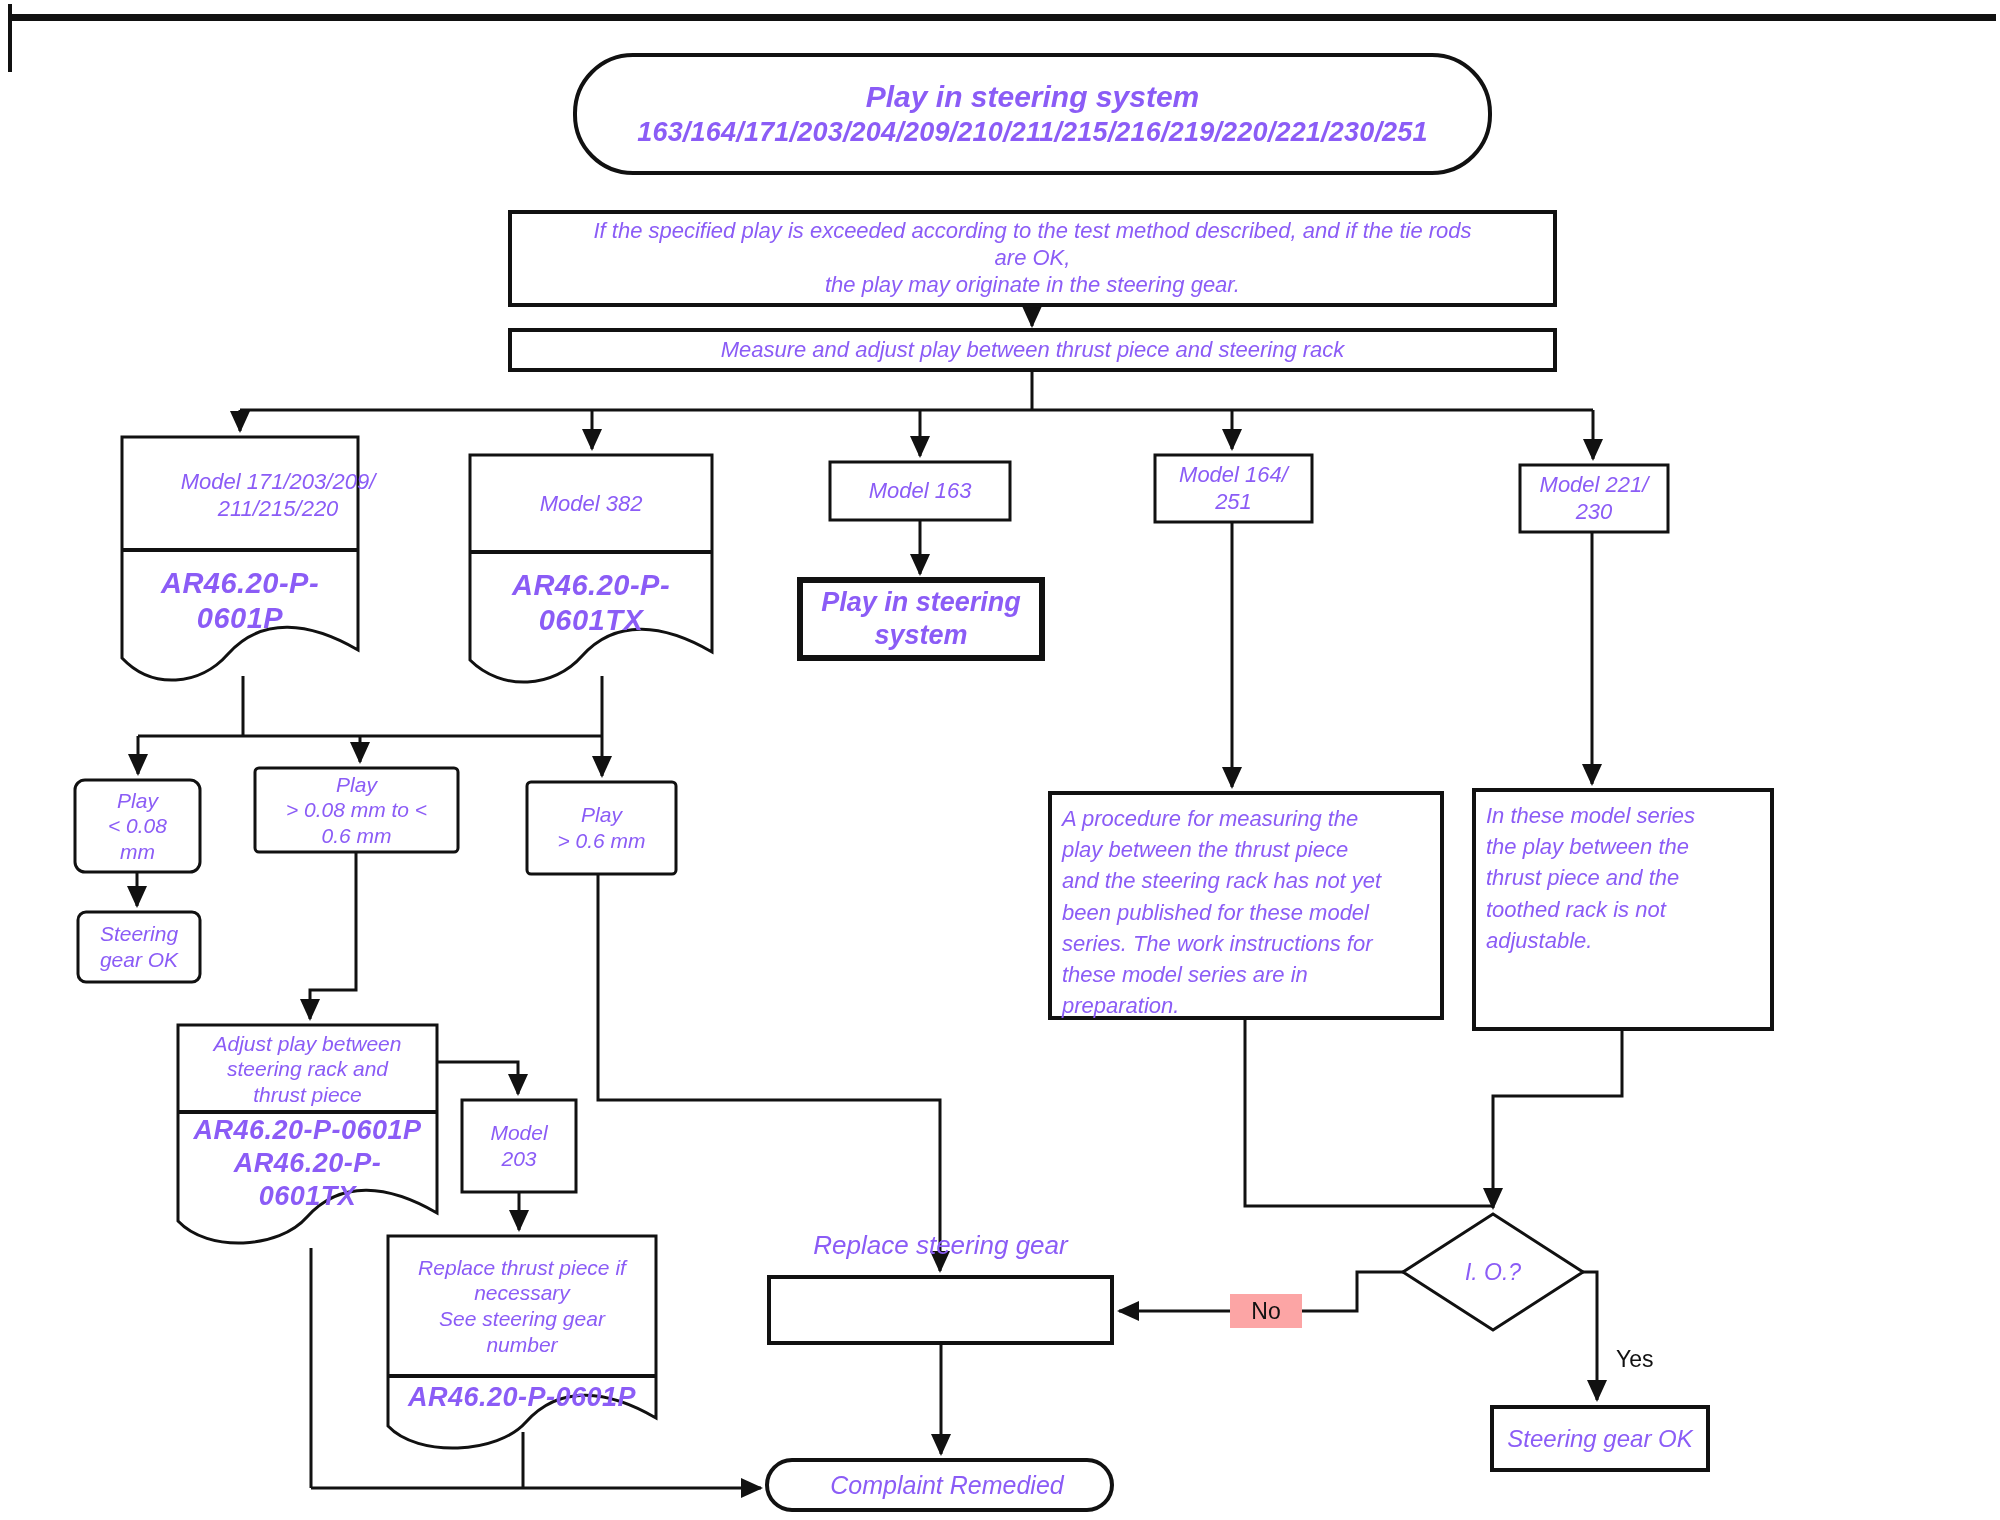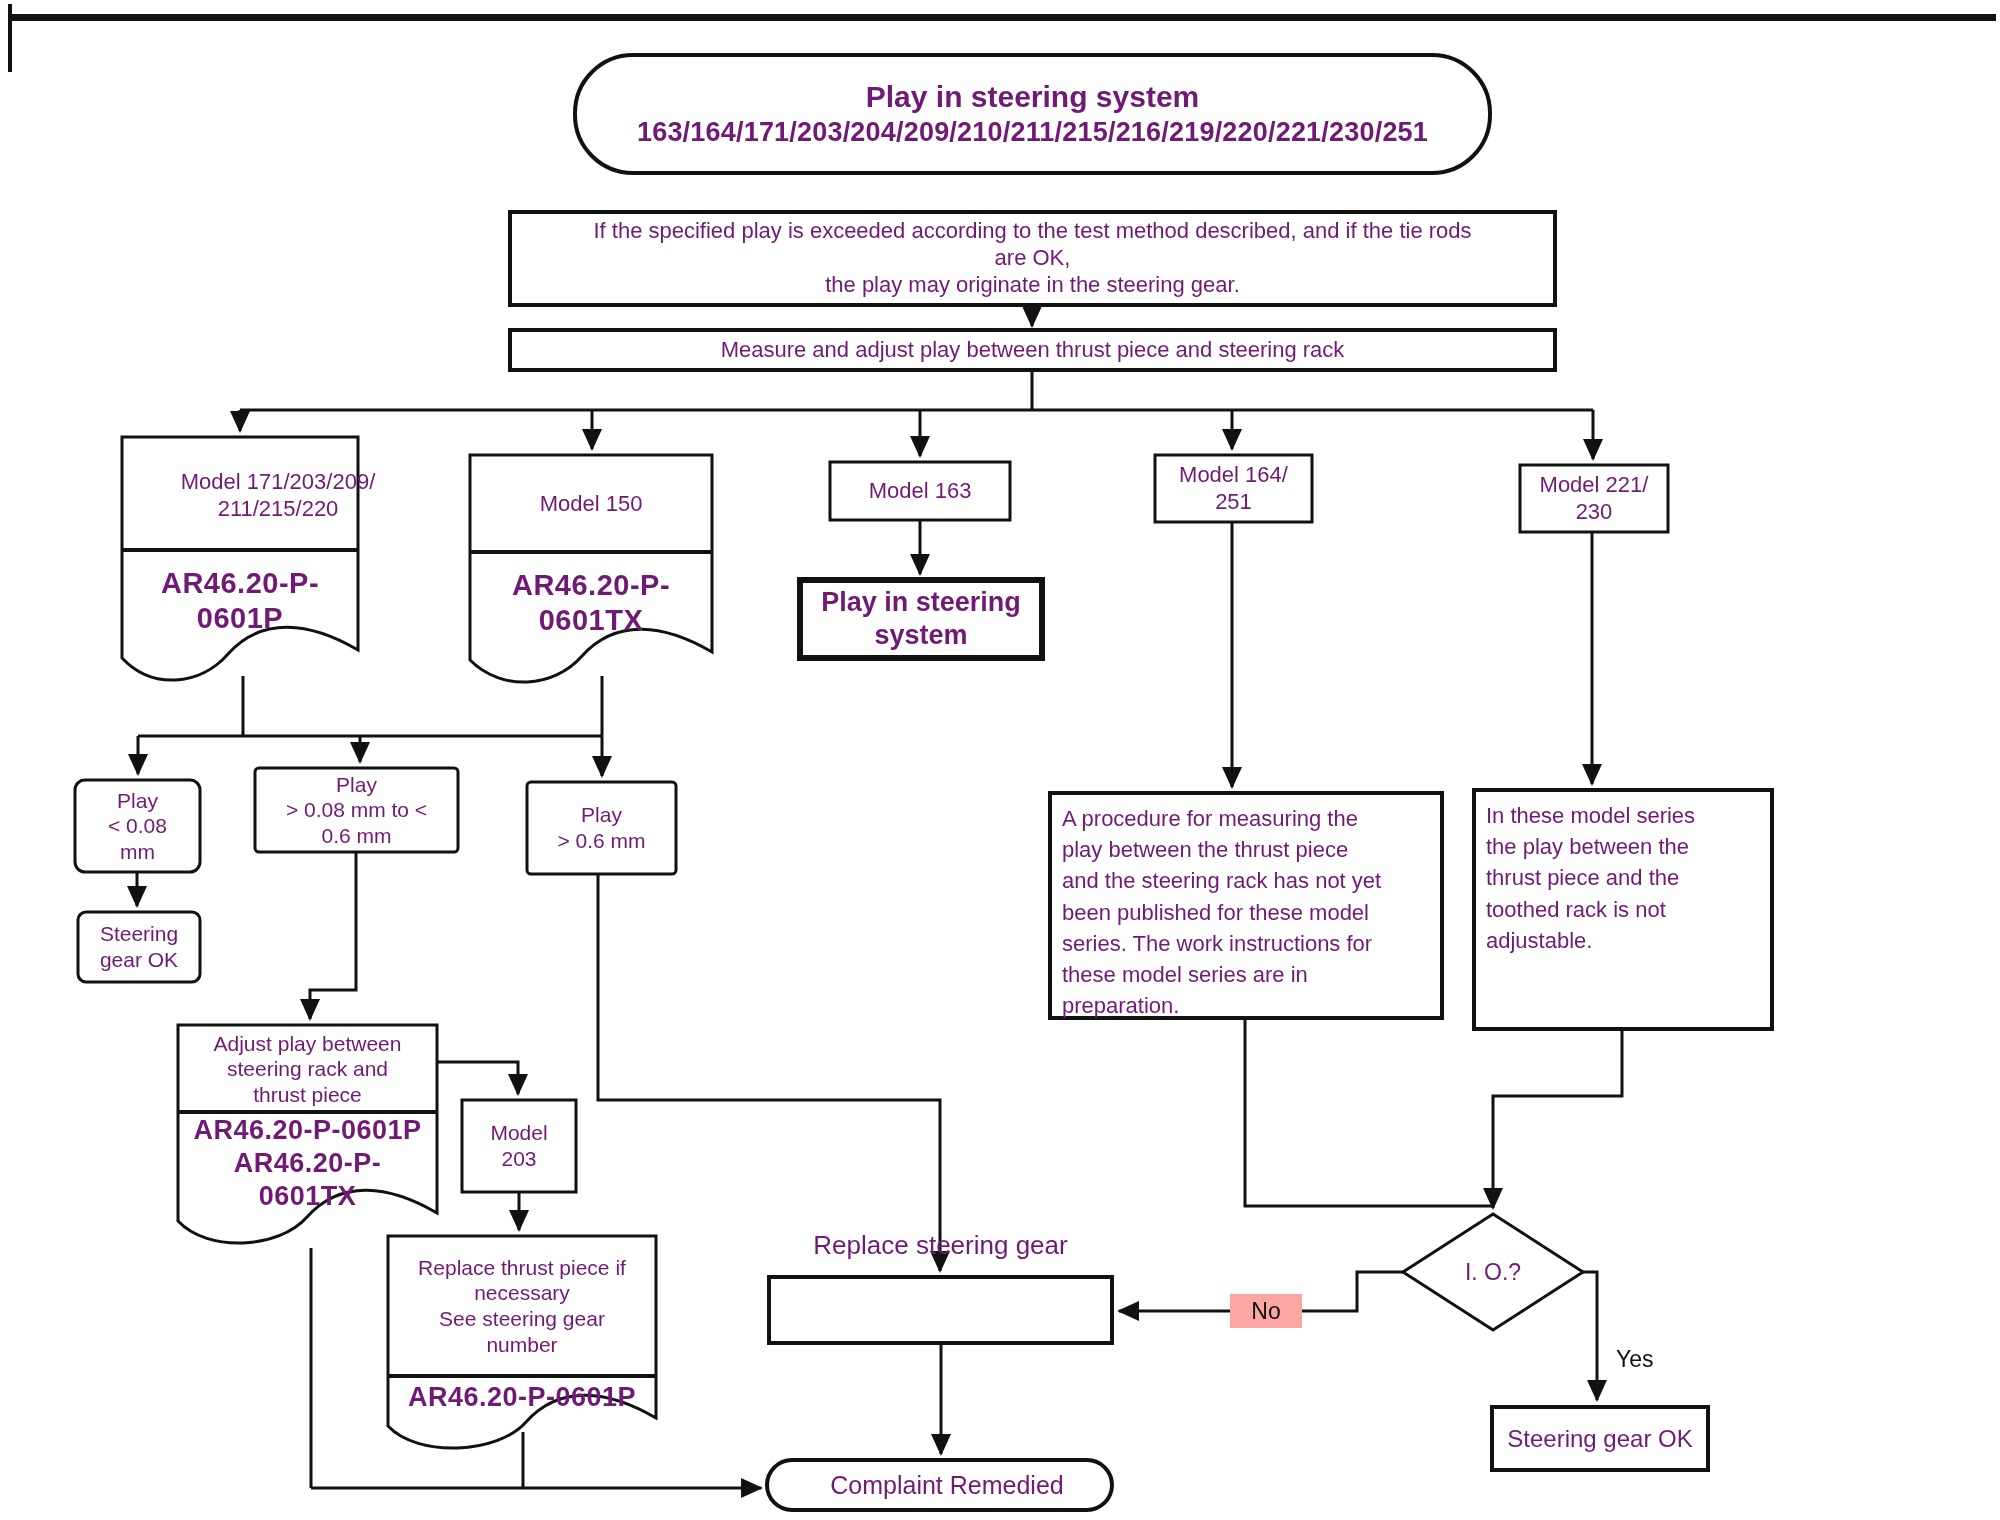--- a/index.html
+++ b/index.html
@@ -1,20 +1,20 @@
 <!DOCTYPE html>
 <html><head>
 <meta charset="utf-8">
 <style>
   html,body{margin:0;padding:0;background:#fff;}
   body{width:2000px;height:1520px;font-family:"Liberation Sans",sans-serif;color:#111;}
   #chart{position:relative;width:2000px;height:1520px;background:#fff;overflow:hidden;}
   #wires{position:absolute;left:0;top:0;width:2000px;height:1520px;}
   .node{position:absolute;display:flex;align-items:center;justify-content:center;
-        text-align:center;white-space:pre-line;color:#701a75;line-height:1.22;}
+        text-align:center;white-space:pre-line;color:#8b5cf6;line-height:1.22;font-style:italic;}
   .txt22{font-size:22px;}
   .txt21{font-size:21px;}
   .ref{font-weight:bold;letter-spacing:0.5px;}
   .note{justify-content:flex-start;align-items:flex-start;text-align:left;
         padding:10px 12px;box-sizing:border-box;line-height:1.42;}
   .lbl{position:absolute;display:flex;align-items:center;justify-content:center;
        font-size:23px;background:#fca5a5;padding:0 3px;}
   .title-wrap{flex-direction:column;line-height:1.25;}
   .t1{font-size:30px;font-weight:bold;}
   .t2{font-size:27px;font-weight:bold;letter-spacing:0.2px;}
@@ -124,21 +124,21 @@
 are OK,
 the play may originate in the steering gear.</div>
 
   <div class="node txt22" style="left:512px;top:330px;width:1041px;height:40px;">Measure and adjust play between thrust piece and steering rack</div>
 
   <div class="node txt22" style="left:136px;top:447px;width:284px;height:98px;">Model 171/203/209/
 211/215/220</div>
   <div class="node ref" style="left:122px;top:554px;width:236px;height:94px;font-size:29px;">AR46.20-P-
 0601P</div>
 
-  <div class="node txt22" style="left:470px;top:460px;width:242px;height:88px;">Model 150</div>
+  <div class="node txt22" style="left:470px;top:460px;width:242px;height:88px;">Model 382</div>
   <div class="node ref" style="left:470px;top:556px;width:242px;height:94px;font-size:29px;">AR46.20-P-
 0601TX</div>
 
   <div class="node txt22" style="left:830px;top:462px;width:180px;height:58px;">Model 163</div>
 
   <div class="node txt22" style="left:1155px;top:455px;width:157px;height:67px;">Model 164/
 251</div>
 
   <div class="node txt22" style="left:1520px;top:465px;width:148px;height:67px;">Model 221/
 230</div>

